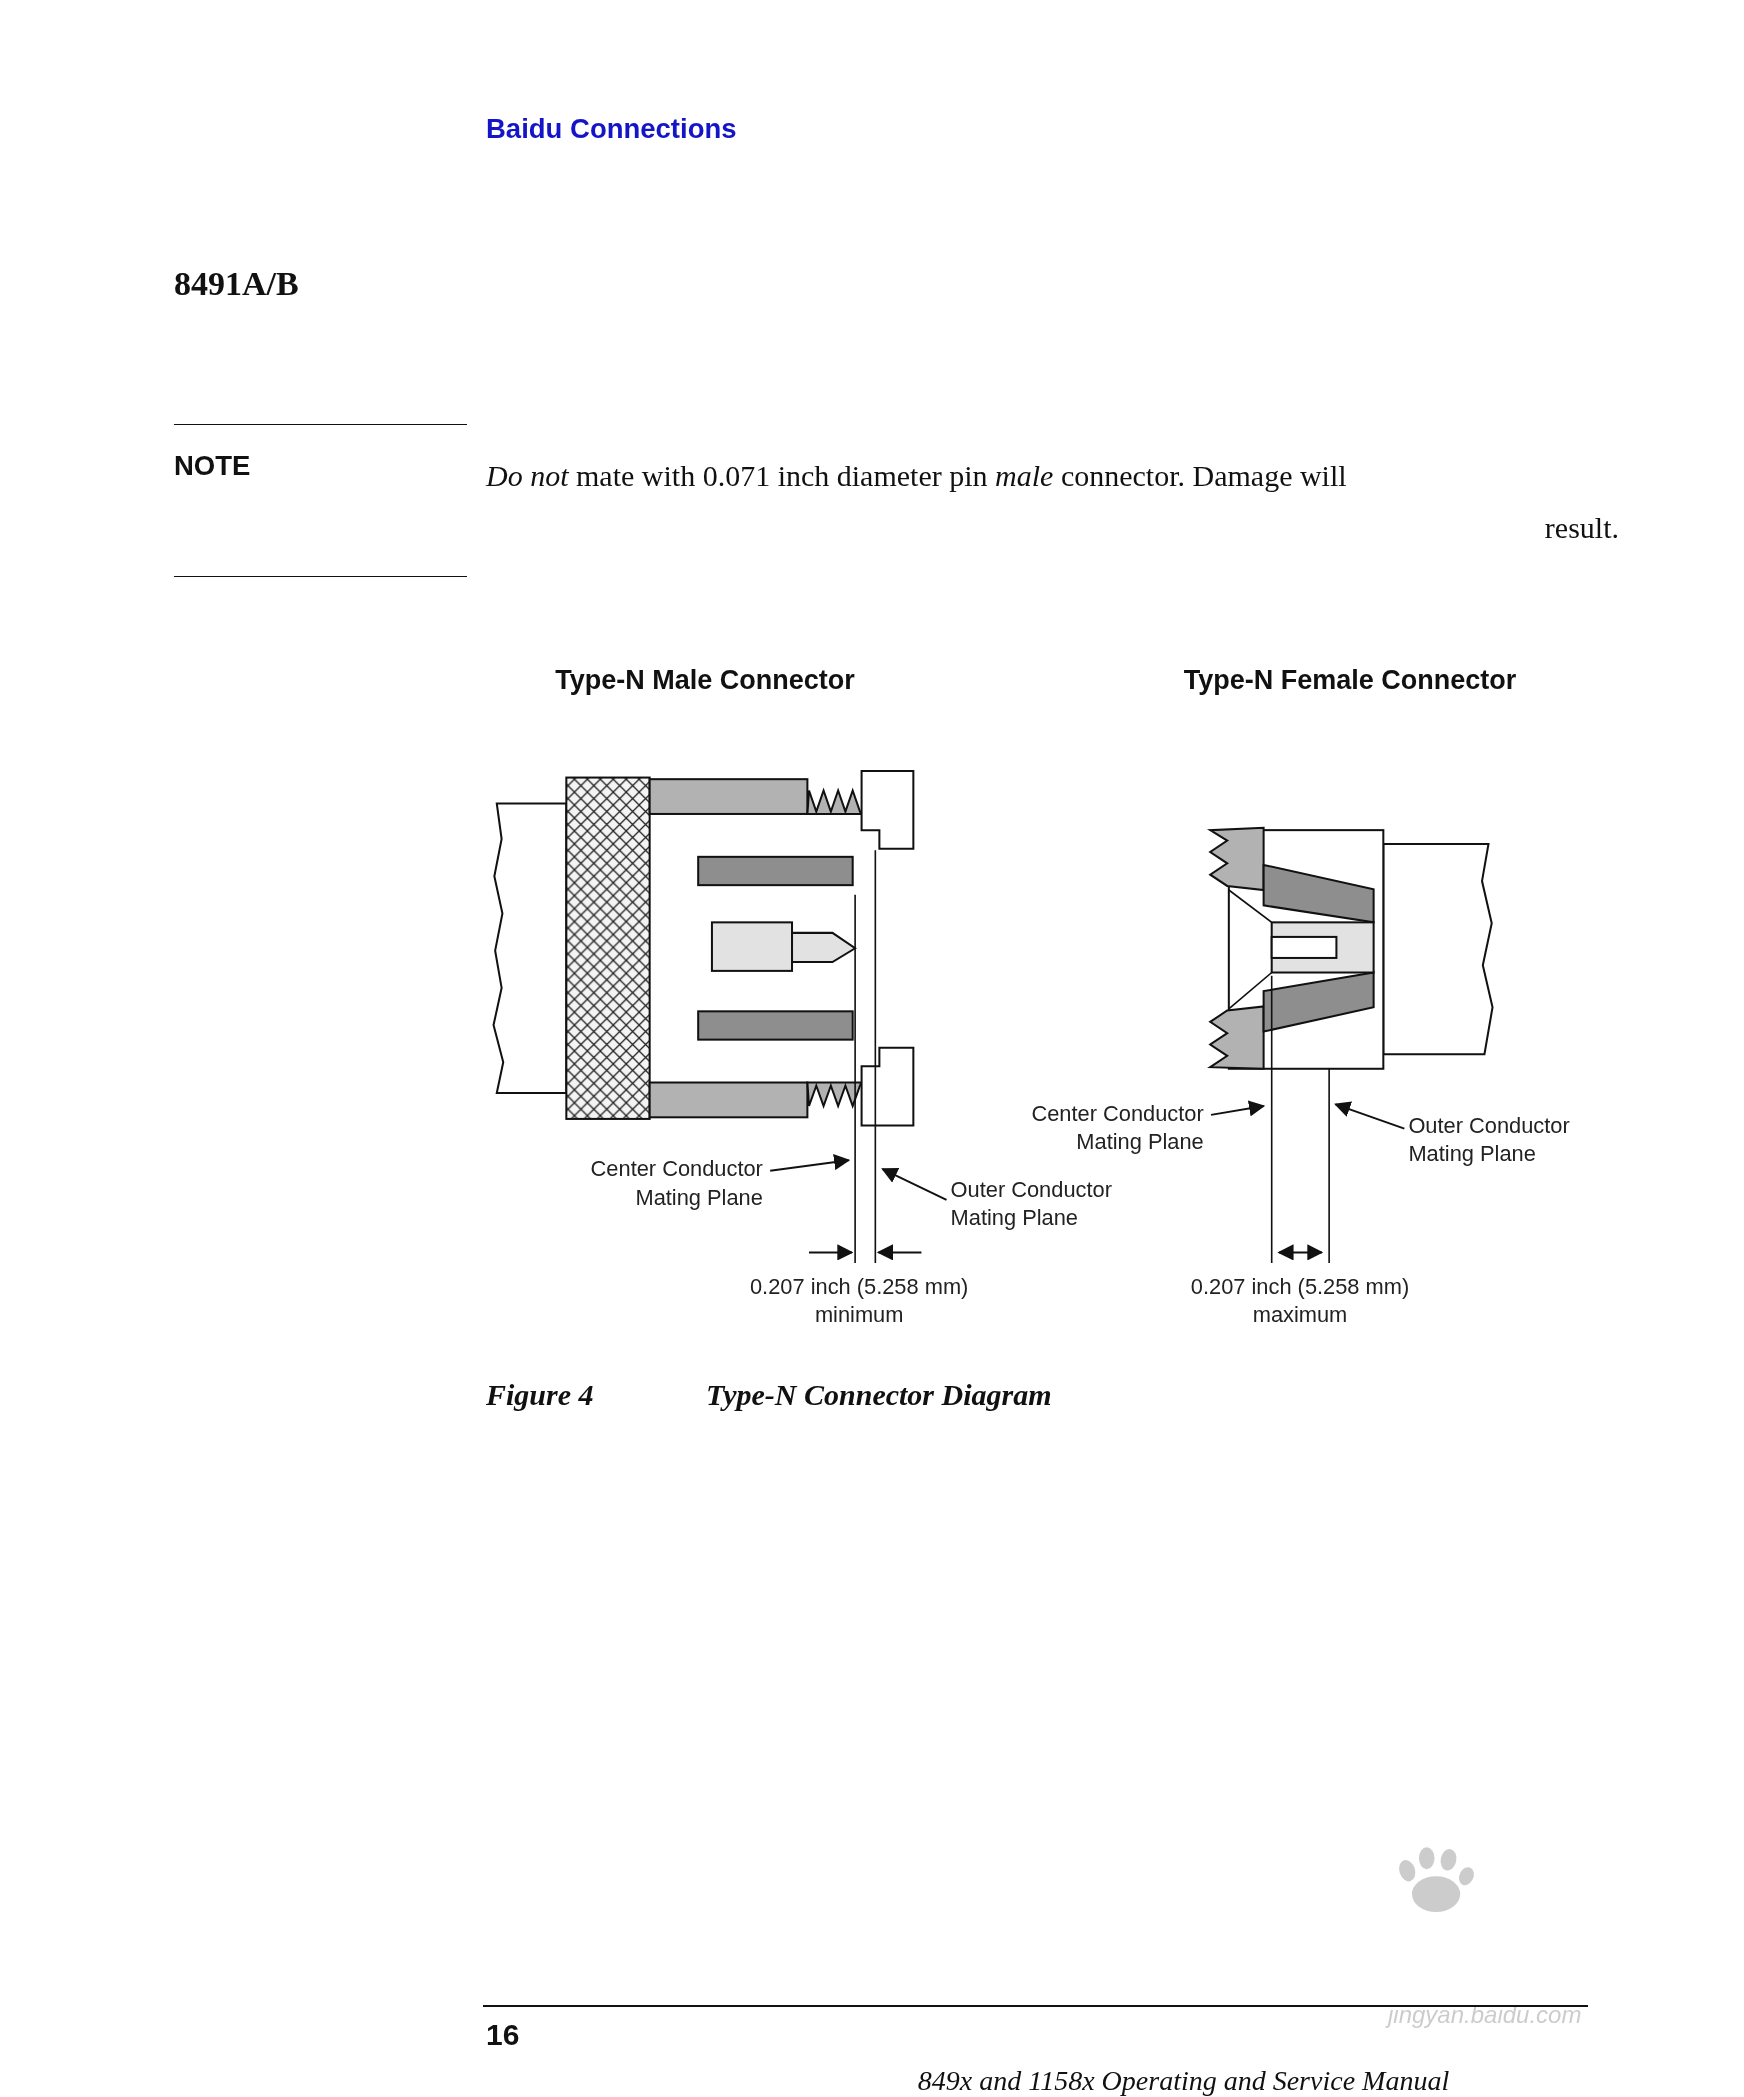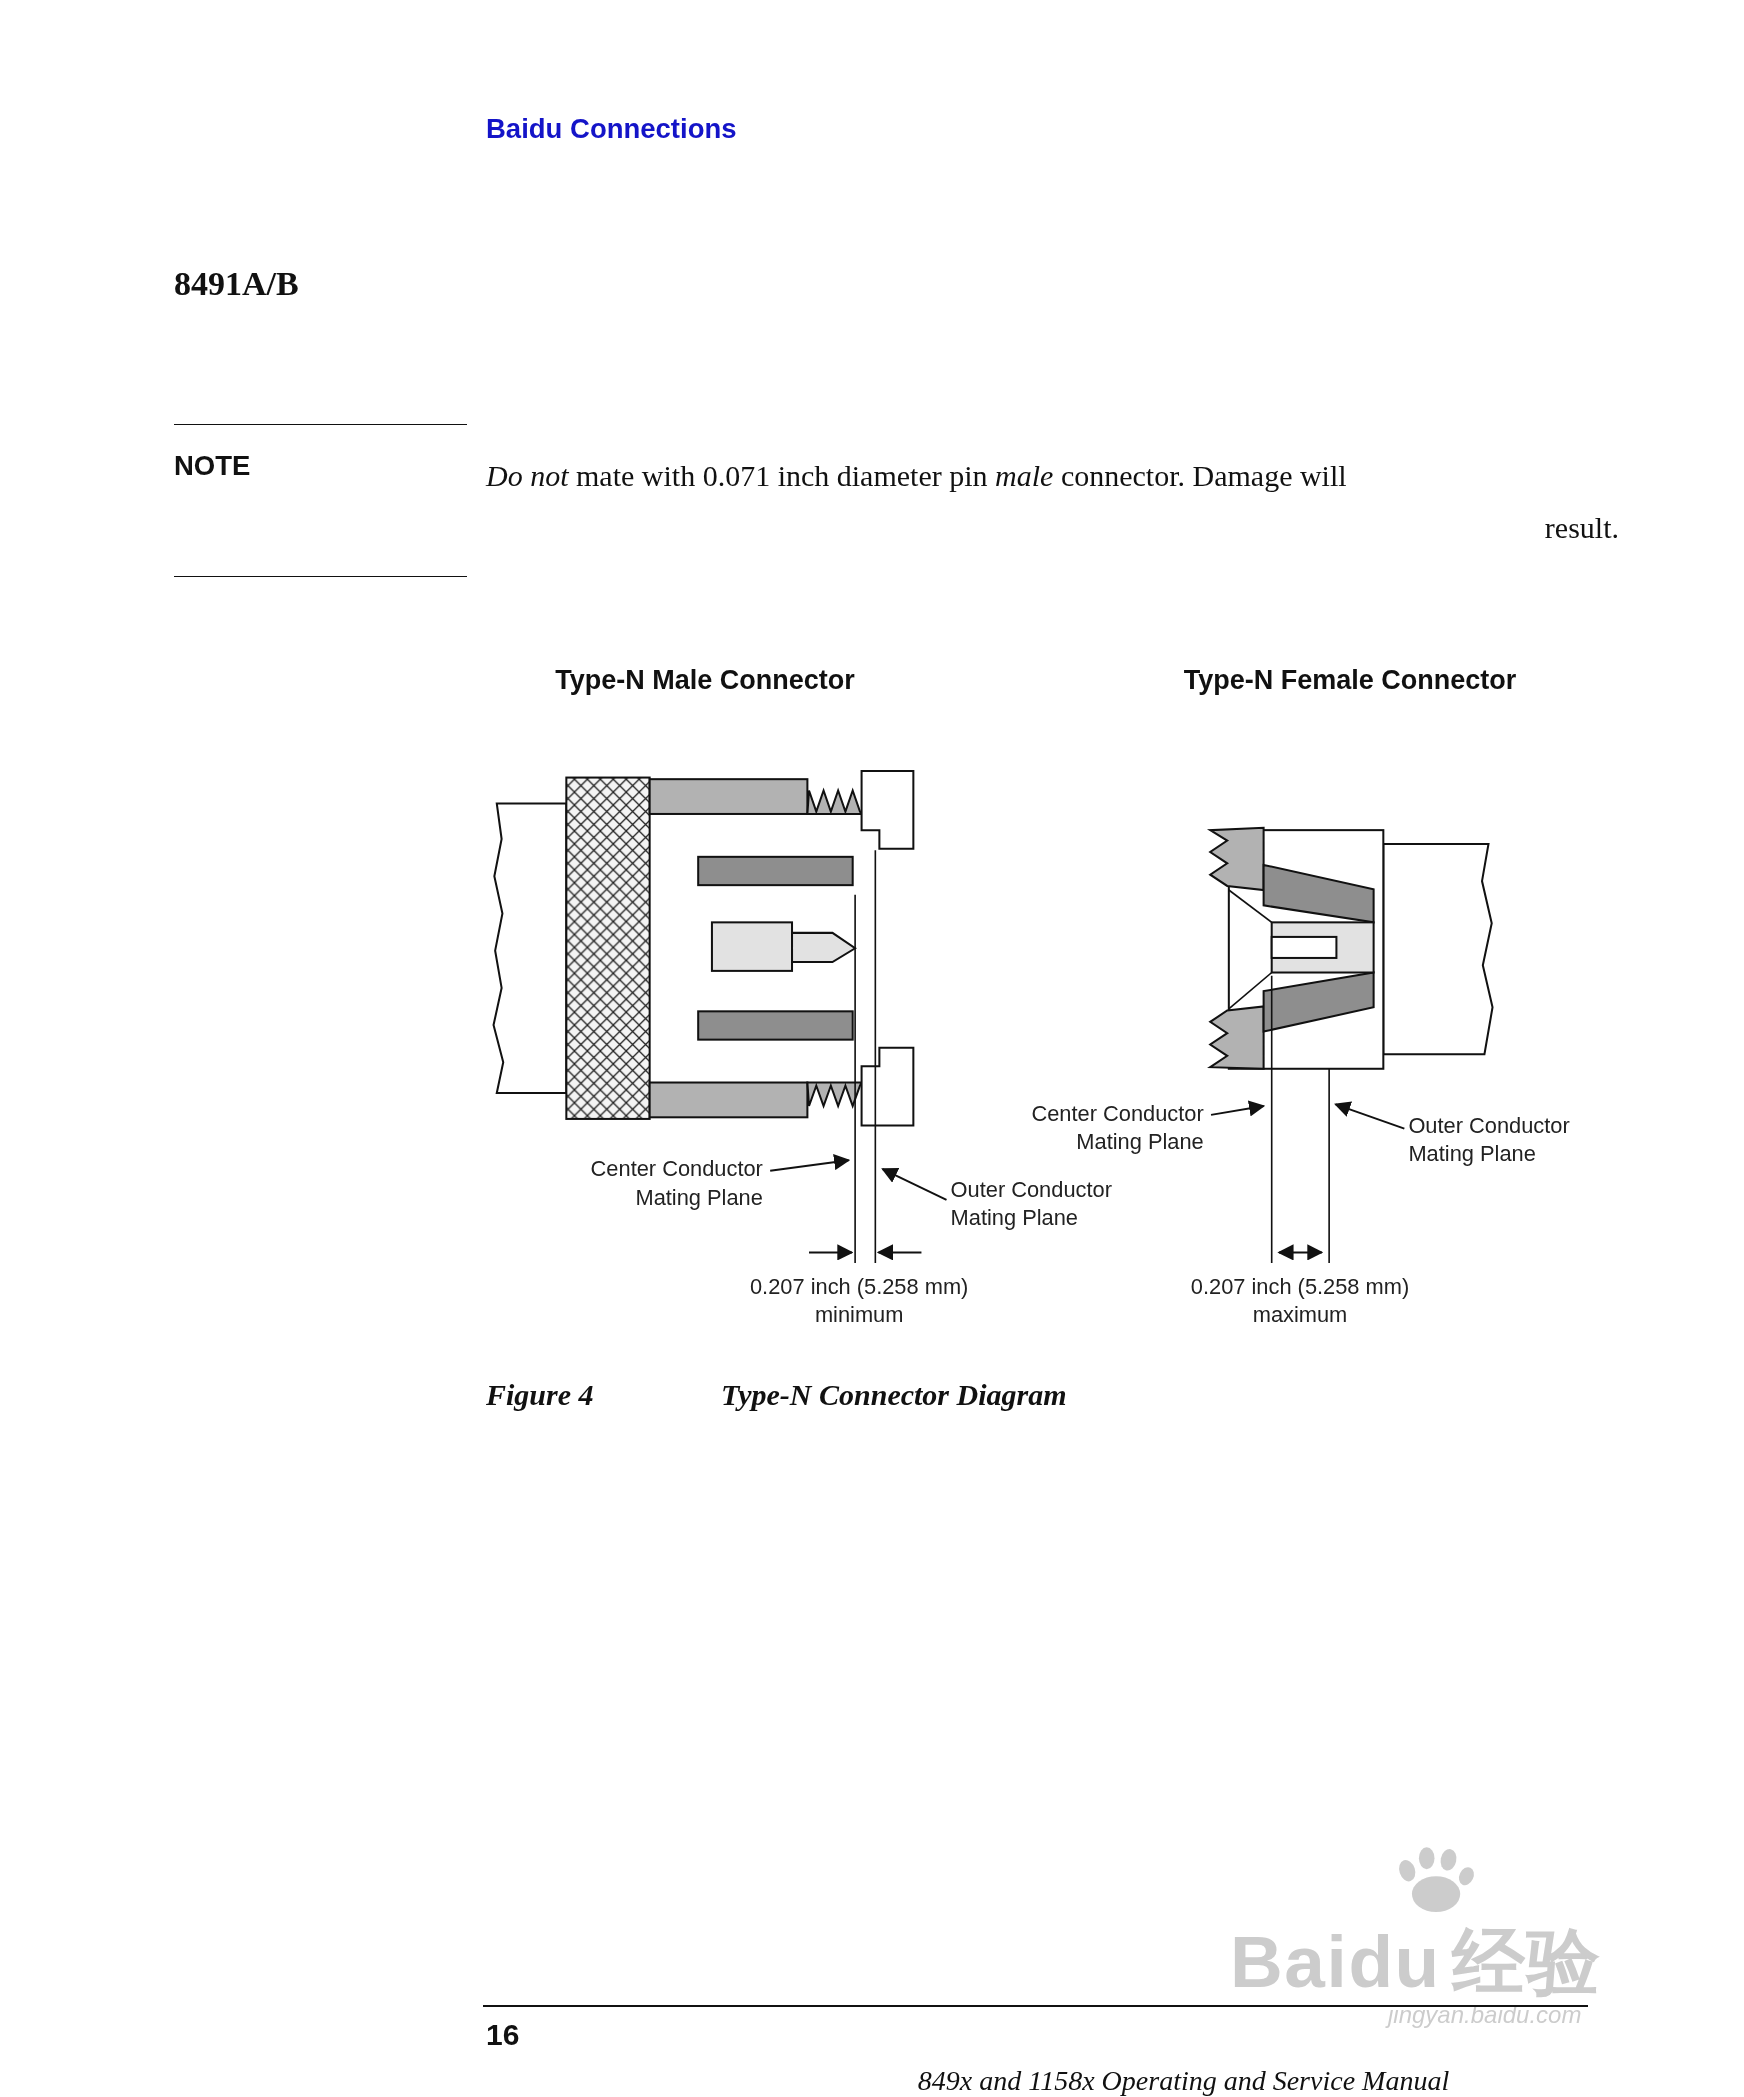--- a/index.html
+++ b/index.html
@@ -38,21 +38,21 @@
   .thin{stroke:#111;stroke-width:2;fill:none;}
   .thin2{stroke:#111;stroke-width:2;fill:none;}
   .arrow{stroke:#111;stroke-width:2.5;fill:none;}
   .lbl{font-family:"Liberation Sans",sans-serif;font-size:27px;fill:#222;}
   .end{text-anchor:end;}
   .mid{text-anchor:middle;}
 
   .caption{position:absolute;left:486px;top:1378px;font-size:30px;font-weight:bold;
         font-style:italic;width:728px;height:40px;}
   .caption .cap-num{position:absolute;left:0;top:0;white-space:nowrap;}
-  .caption .cap-title{position:absolute;left:235px;top:0;white-space:nowrap;font-family:Liberation Serif, serif;}
+  .caption .cap-title{position:absolute;left:220px;top:0;white-space:nowrap;font-family:Liberation Serif, serif;}
 
   .footer-rule{position:absolute;left:483px;top:2005px;width:1105px;height:0;
         border-top:2.4px solid #111;z-index:2;}
   .page-number{position:absolute;left:486px;top:2018px;font-family:"Liberation Sans",sans-serif;
         font-weight:bold;font-size:30px;z-index:2;}
   .manual-title{position:absolute;left:779px;top:2017px;width:809px;text-align:center;
         font-style:italic;font-size:28px;z-index:2;margin-top:48px;}
 
   .watermark{position:absolute;left:1222px;top:1841px;width:437px;height:227px;
         opacity:.5;color:var(--watermark-gray,#9a9a9a);z-index:1;}
@@ -170,23 +170,20 @@
   </div>
 
   <div class="watermark">
     <svg class="wm-paw" viewBox="0 0 110 95">
       <ellipse cx="20" cy="33" rx="10" ry="14" fill="#9a9a9a" transform="rotate(-18 20 33)"></ellipse>
       <ellipse cx="45" cy="17" rx="10" ry="14" fill="#9a9a9a"></ellipse>
       <ellipse cx="73" cy="19" rx="10" ry="14" fill="#9a9a9a" transform="rotate(12 73 19)"></ellipse>
       <ellipse cx="96" cy="40" rx="9" ry="12" fill="#9a9a9a" transform="rotate(25 96 40)"></ellipse>
       <ellipse cx="57" cy="63" rx="31" ry="23" fill="#9a9a9a"></ellipse>
     </svg>
-    <div class="wm-text">
-      <span>Baidu</span><span class="wm-cn">经验</span>
-    </div>
     <div class="wm-url">jingyan.baidu.com</div>
   </div>
 
   <div class="footer-rule"></div>
   <div class="page-number">16</div>
   <div class="manual-title">849x and 1158x Operating and Service Manual</div>
 
 </div>
 
 

